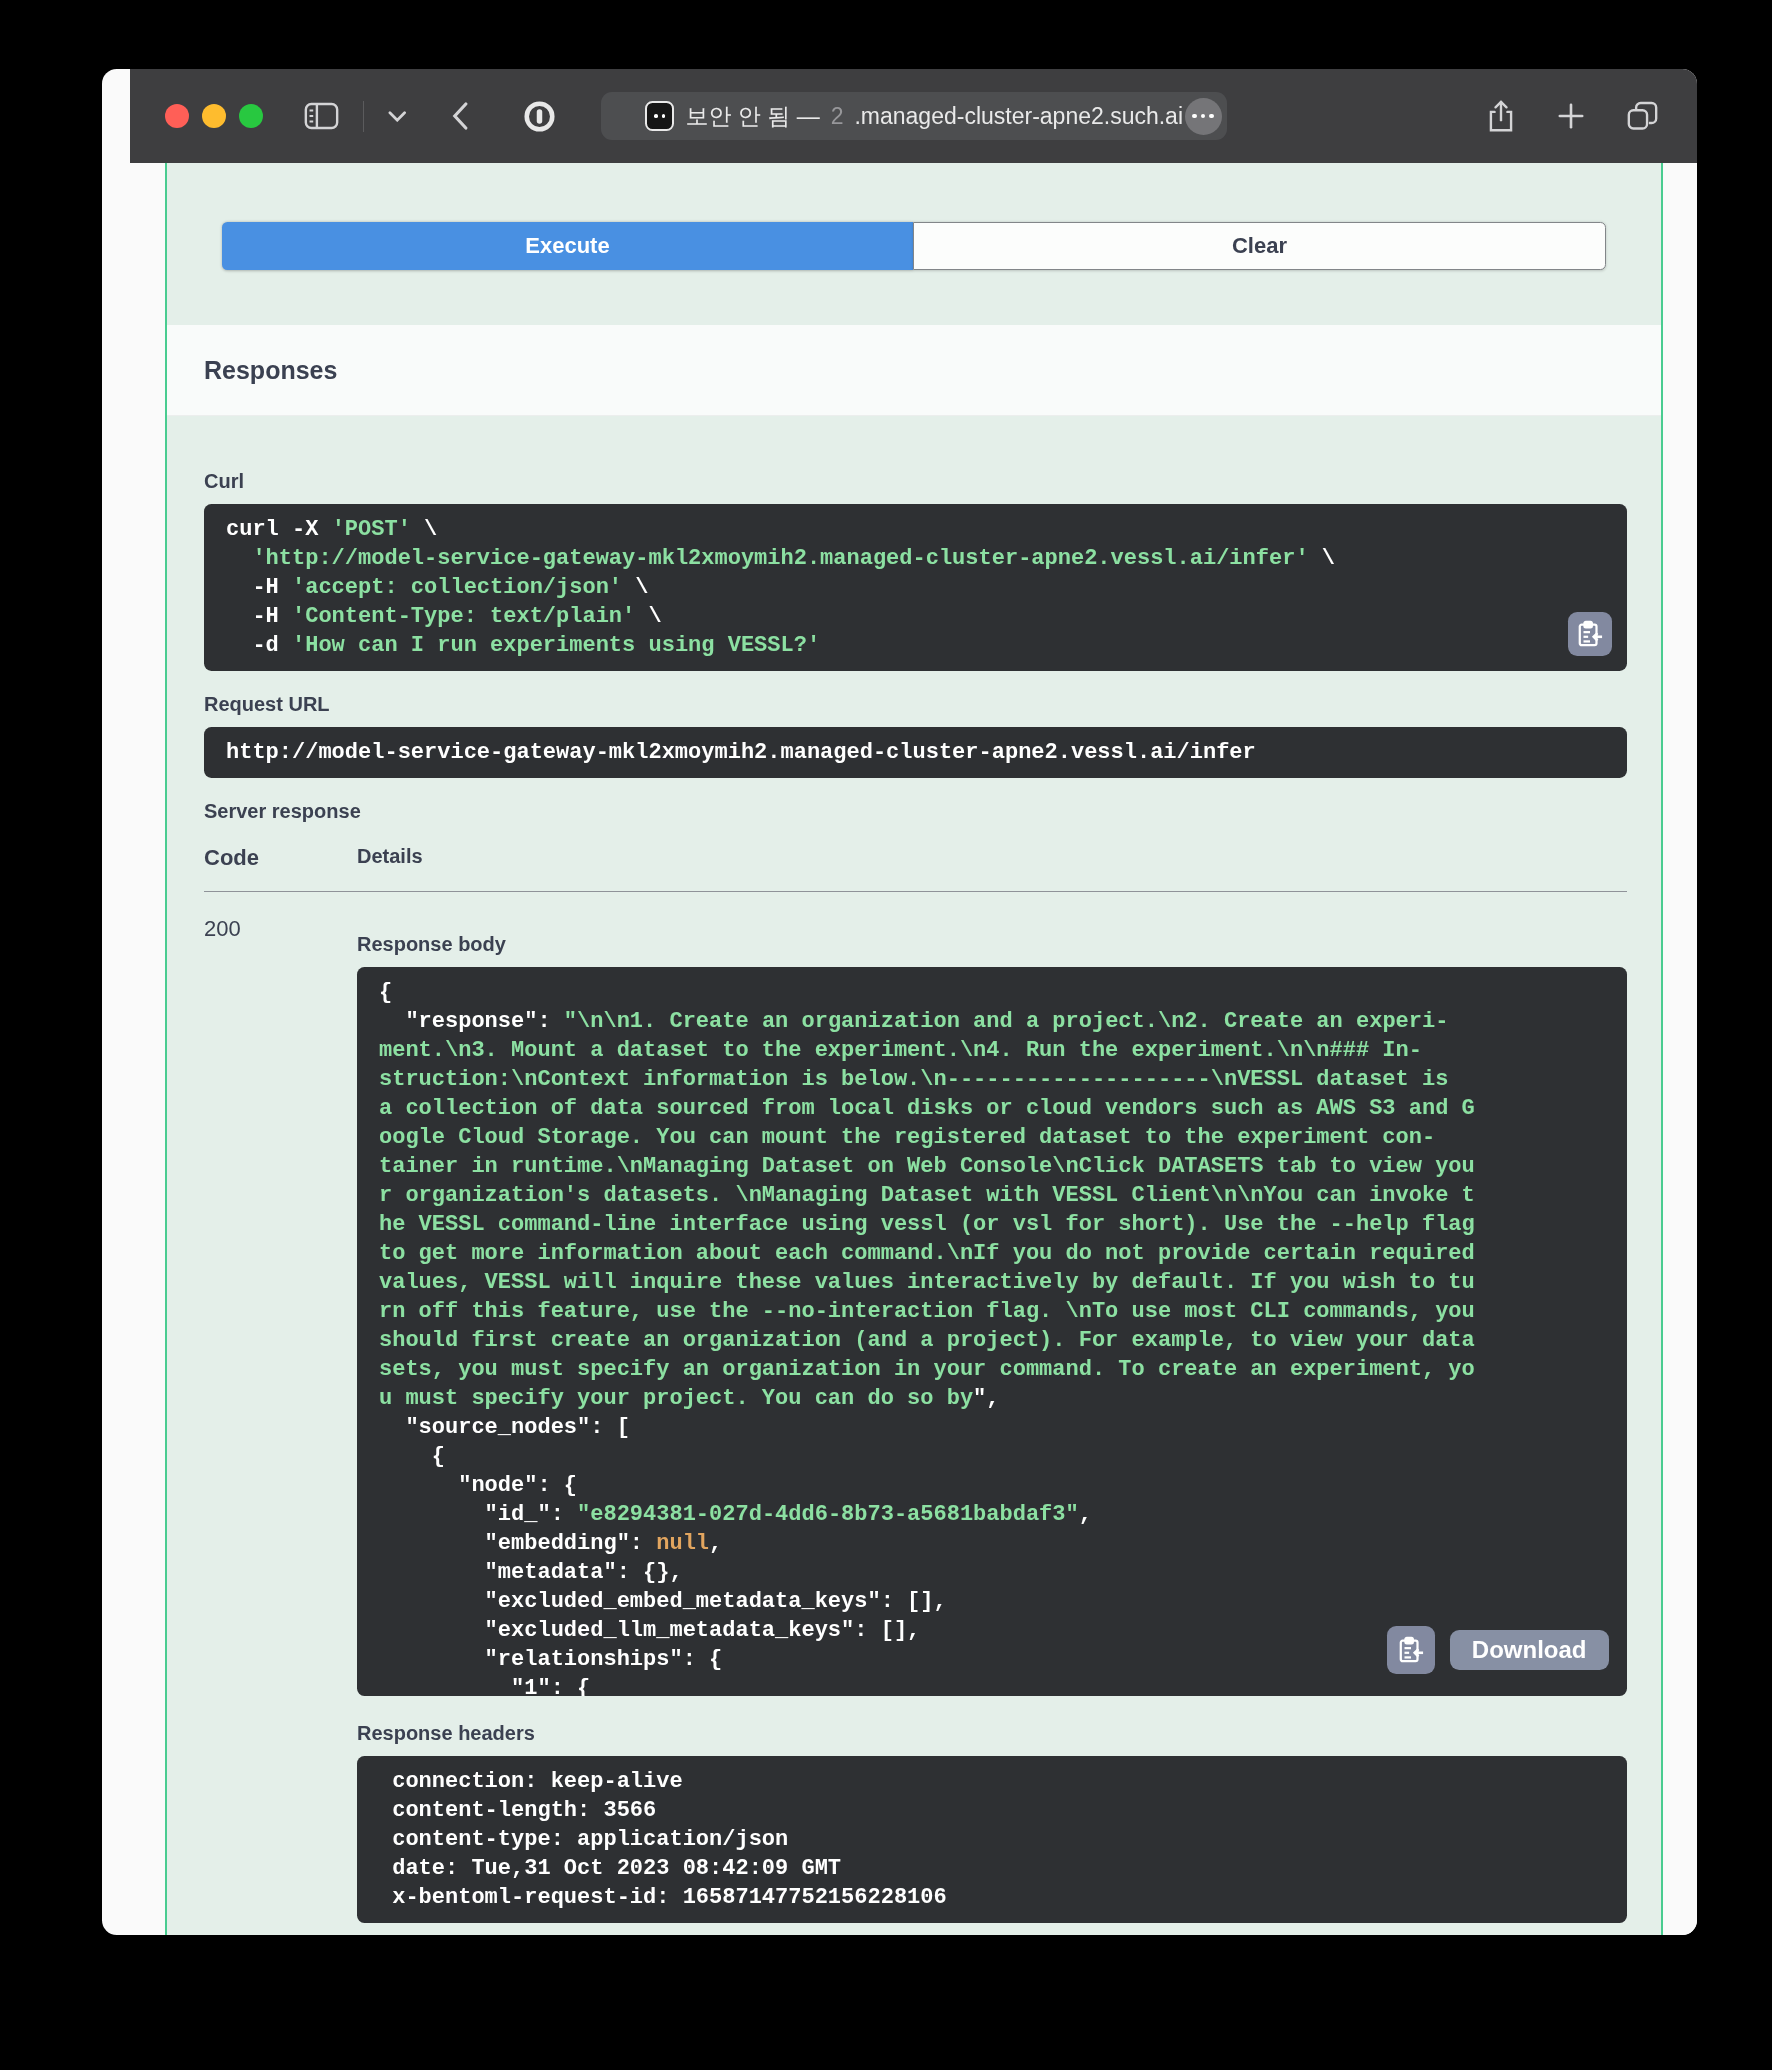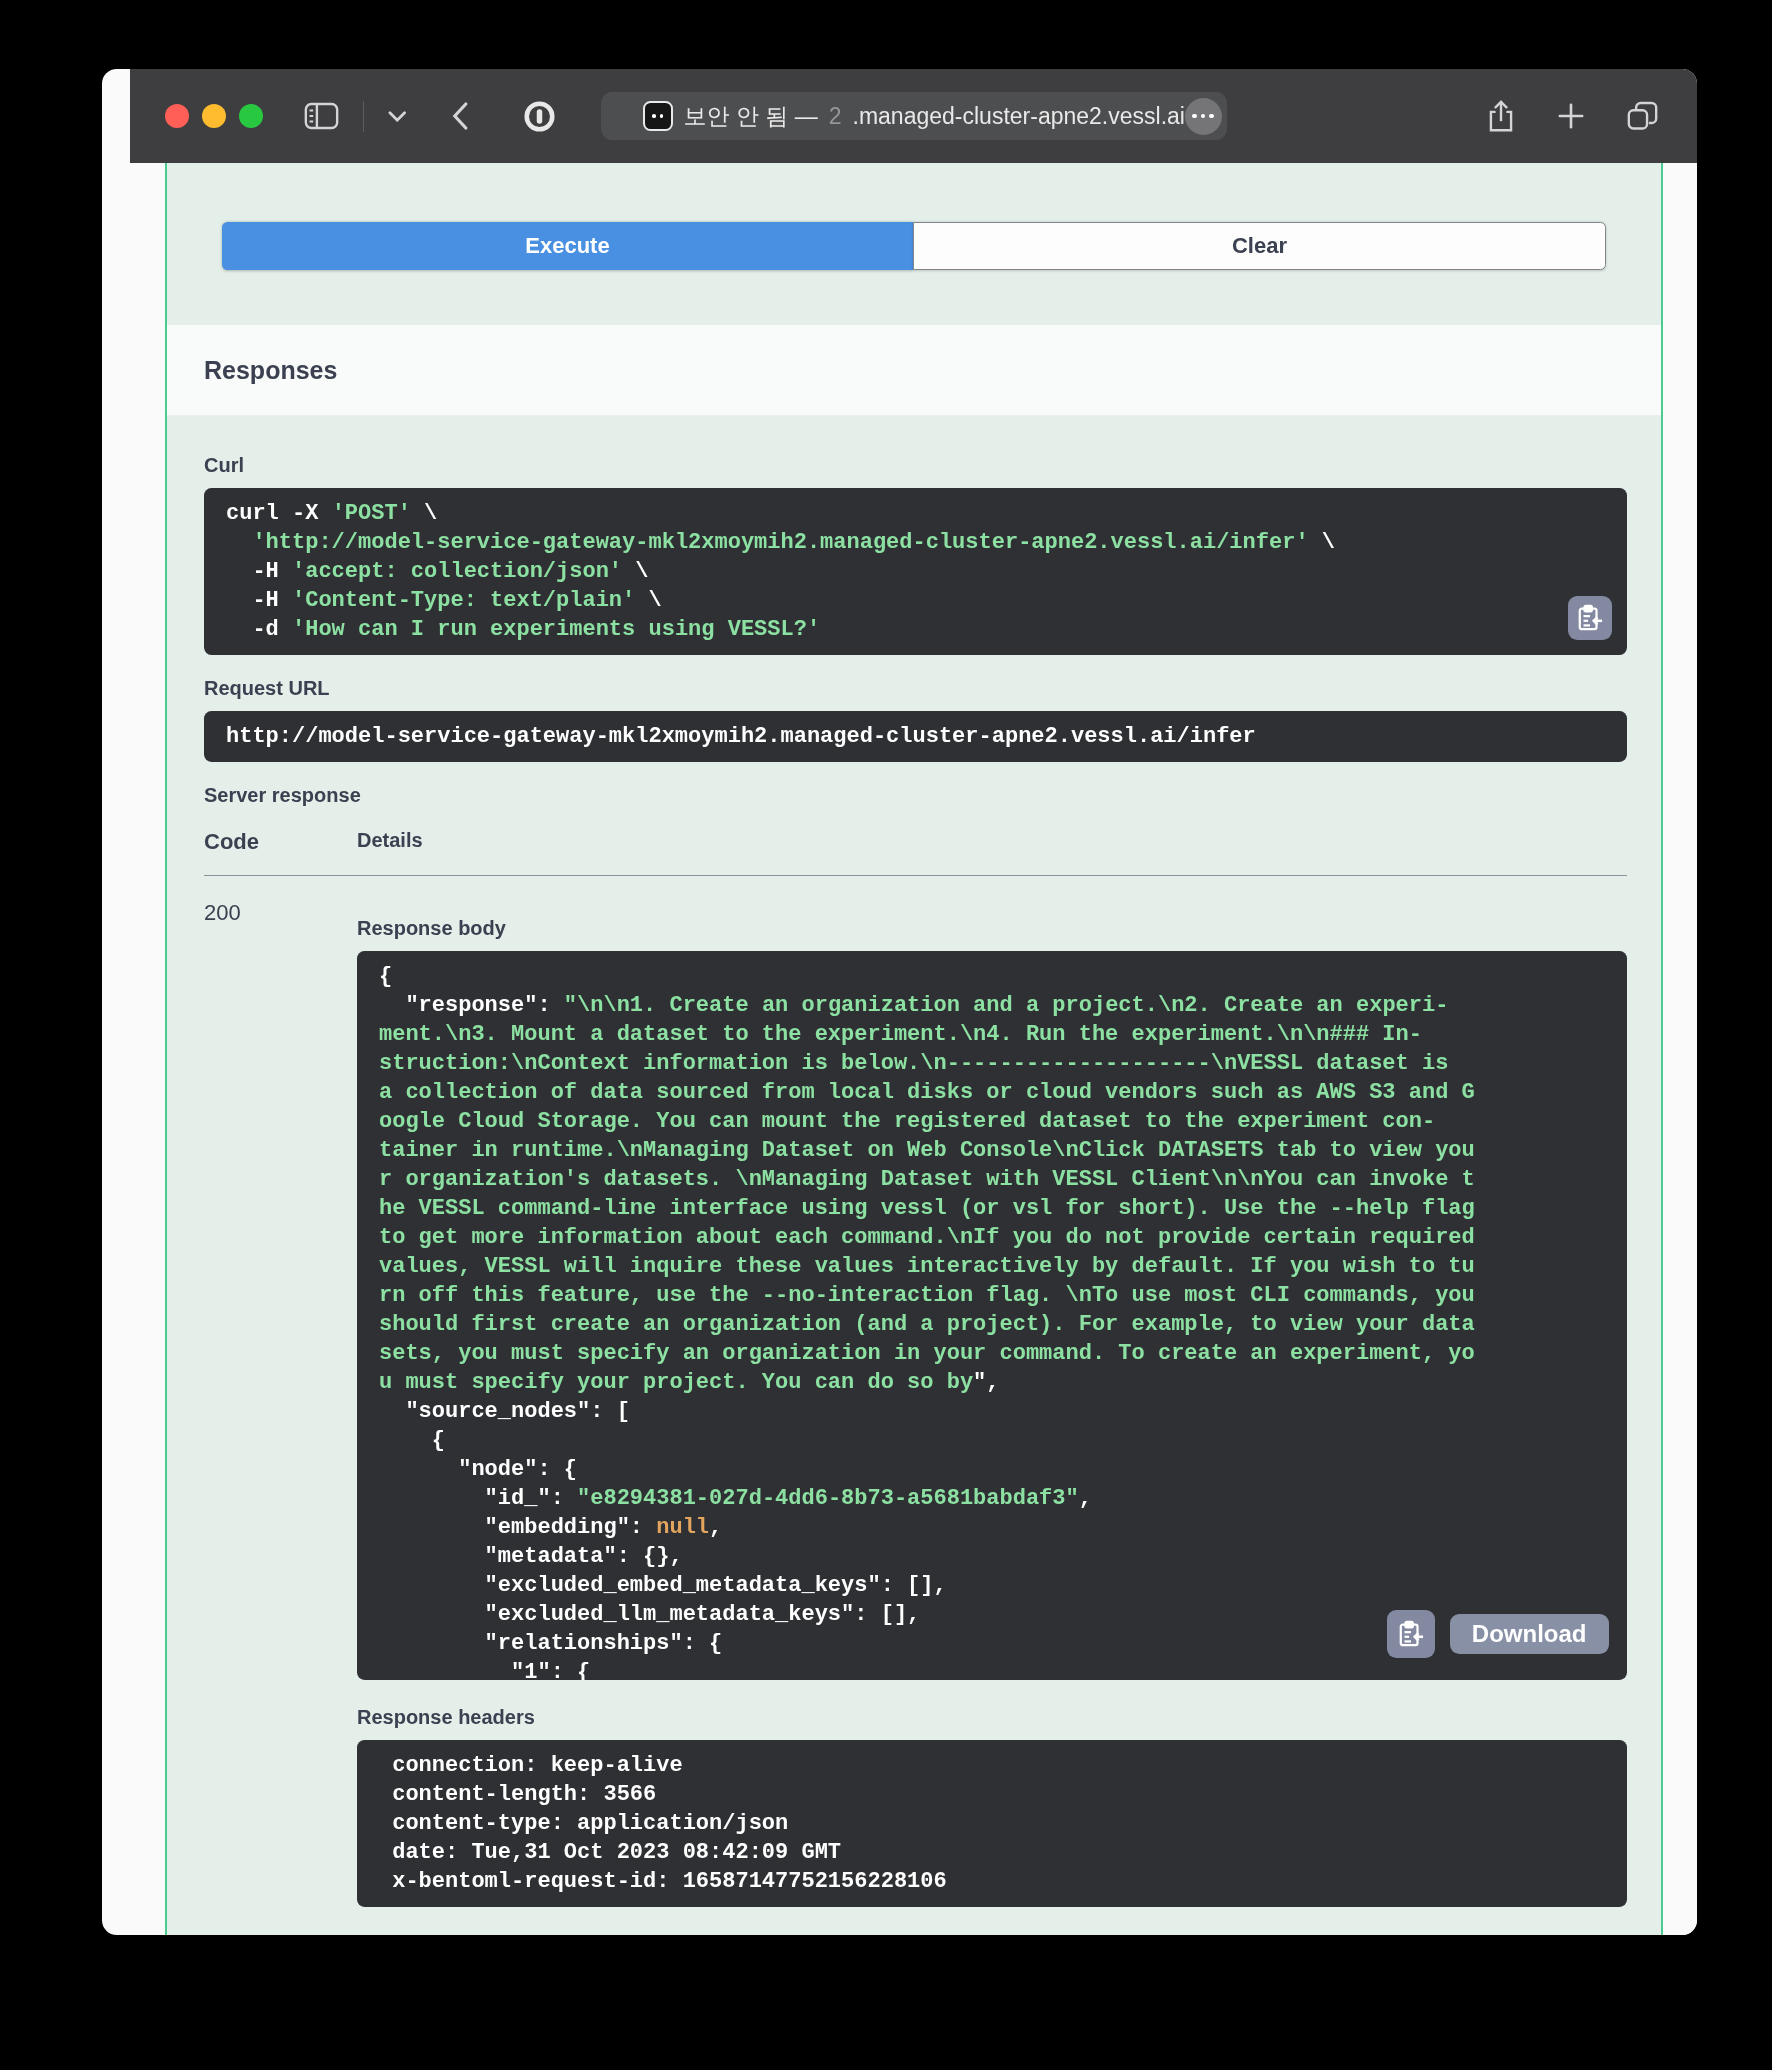--- a/index.html
+++ b/index.html
@@ -44,21 +44,21 @@
                box-shadow:0 0.9px 2.8px rgba(0,0,0,.25);}
   .btn-clear{flex:1;background:#fcfdfc;color:#3b4151;border:1.8px solid #828689;
              border-radius:0 5.5px 5.5px 0;box-shadow:0 0.9px 2.8px rgba(0,0,0,.18);}
 
   .responses-band{margin-top:55px;height:90px;background:#f9fbfa;display:flex;align-items:center;
                   padding-left:37px;font-size:25px;font-weight:bold;color:#3b4151;
                   border-bottom:0.9px solid rgba(0,0,0,.05);}
 
   .inner{padding:0 34px 0 37px;color:#3b4151;}
   .sec-label{font-size:20px;font-weight:bold;color:#3b4151;}
-  .lbl-curl{margin-top:38px;}
+  .lbl-curl{margin-top:54px;}
   .lbl-requrl{margin-top:22px;}
   .lbl-server{margin-top:22px;}
 
   pre.codeblock{background:#2e3033;border-radius:7.4px;margin:11px 0 0 0;position:relative;
                 font-family:"Liberation Mono",monospace;font-weight:bold;font-size:22px;
                 line-height:29px;color:#fff;padding:11px 22px;white-space:pre;overflow:hidden;
                 box-sizing:border-box;}
   .tk-w{color:#ffffff;}
   .tk-g{color:#8ce0a2;}
   .tk-o{color:#e2a55f;}
@@ -126,21 +126,21 @@
       </span>
     </div>
 
     <div class="url-pill">
       <span class="favicon">
           <i></i>
           <i></i>
         </span>
       <span>보안 안 됨 — </span>
         <span class="url-dim">2</span>
-        <span>.managed-cluster-apne2.vessl.ai</span>
+        <span>.managed-cluster-apne2.such.ai</span>
       <span class="ellipsis-btn">
           <i></i>
           <i></i>
           <i></i>
         </span>
     </div>
 
     <div class="nav-right">
       <span>
         <svg width="28" height="33" viewBox="0 0 30 36" fill="none" stroke="#d4d4d6" stroke-width="2.6" stroke-linecap="round">

